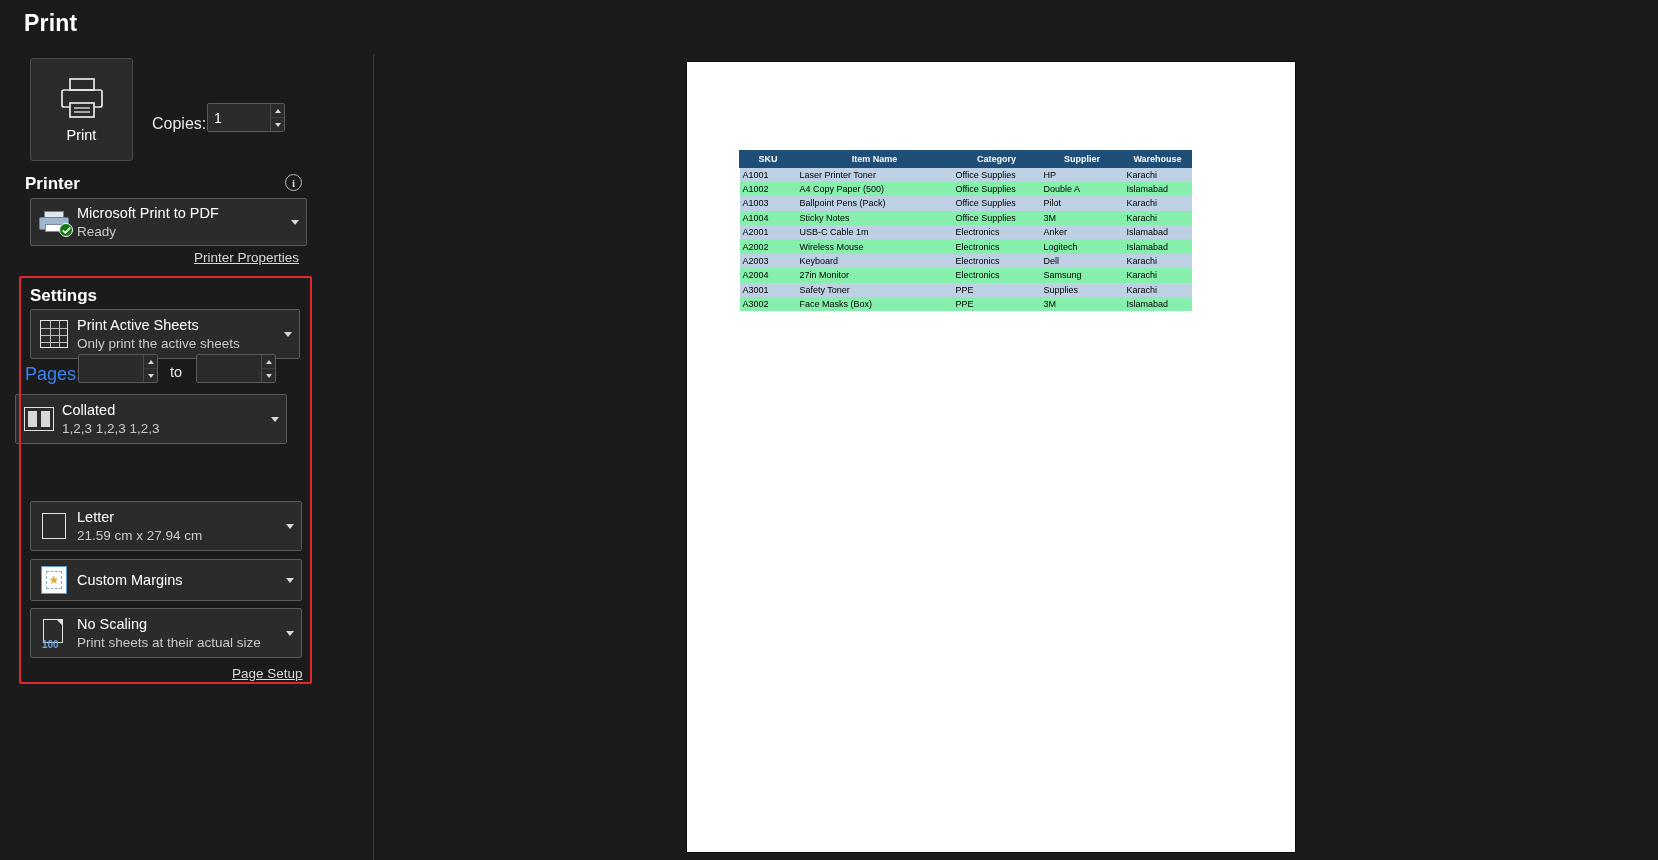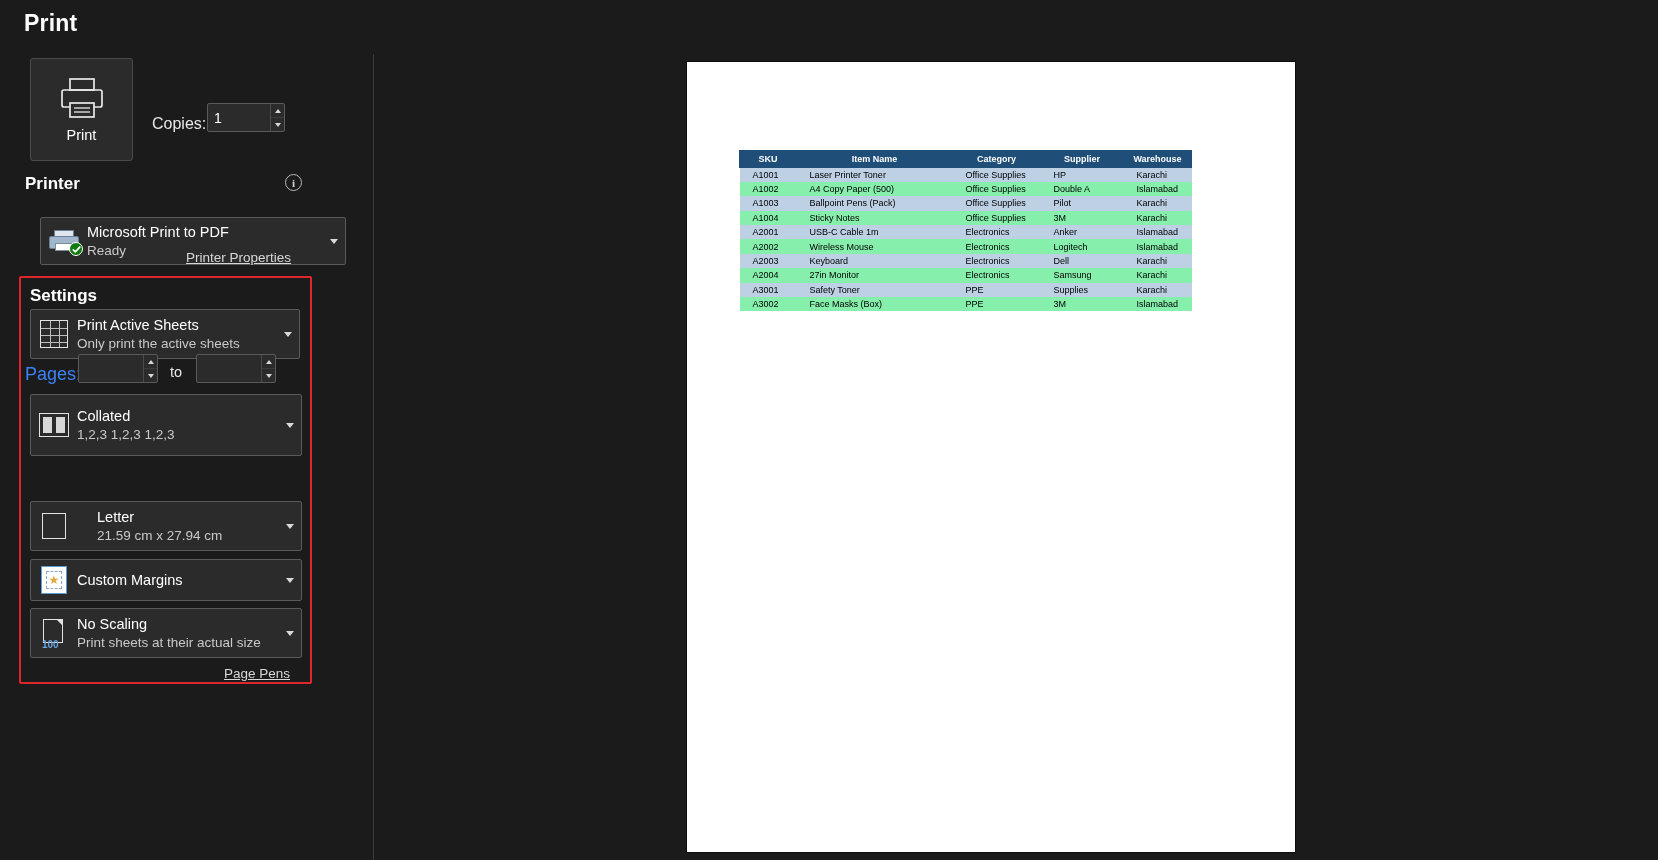--- a/index.html
+++ b/index.html
@@ -162,25 +162,25 @@
     width: 22px; min-width: 22px;
     display: flex; align-items: center; justify-content: center;
   }
   .chev-glyph {
     width: 0; height: 0;
     border-left: 4.5px solid transparent;
     border-right: 4.5px solid transparent;
     border-top: 5px solid #d9d9d9;
   }
 
-  #printer-combo { left: 40px; top: 150px; width: 306px; height: 48px; margin-top: 19px; }
+  #printer-combo { left: 30px; top: 150px; width: 277px; height: 48px; }
   #combo-what    { left: 30px; top: 261px; width: 270px; height: 50px; }
-  #combo-collate { left: 30px; top: 346px; width: 272px; height: 62px; align-items: center; }
+  #combo-collate { left: 15px; top: 346px; width: 272px; height: 50px; align-items: center; }
   #combo-orient  { left: 30px; top: 404px; width: 272px; height: 42px; }
-  #combo-size    { left: 30px; top: 453px; width: 272px; height: 50px; gap: 20px; }
+  #combo-size    { left: 30px; top: 453px; width: 272px; height: 50px; }
   #combo-margins { left: 30px; top: 511px; width: 272px; height: 42px; }
   #combo-scaling { left: 30px; top: 560px; width: 272px; height: 50px; }
 
   
   .mini-printer { position: relative; width: 30px; height: 24px; }
   .mini-printer .body {
     position: absolute; left: 0; top: 7px;
     width: 30px; height: 13px;
     background: #9fb6cc;
     border: 1px solid #6b7f93;
@@ -208,20 +208,21 @@
   }
   .check-badge svg { width: 9px; height: 9px; display: block; }
 
   
   .link {
     position: absolute;
     font-size: 13.5px;
     color: #d8d8d8;
     text-decoration: underline;
     cursor: pointer;
+    margin-left: 8px;
   }
   #printer-props-link { left: 186px; top: 202px; }
   #page-setup-link { left: 224px; top: 618px; }
 
   
   .settings-box {
     position: absolute;
     left: 19px; top: 228px;
     width: 293px; height: 408px;
     border: 2px solid #e0262c;
@@ -349,21 +350,21 @@
     font-size: 9px;
     font-weight: bold;
     height: 17px;
     border: 1px solid #1f4e79;
     text-align: center;
     padding: 0 3px;
   }
   .xl-table td {
     height: 14.4px;
     border: none;
-    padding: 0 13px;
+    padding: 0 3px;
     white-space: nowrap;
     overflow: hidden;
   }
   .xl-table tr.odd td { background: #bdd0e4; }
   .xl-table tr.even td { background: #86efac; }
   .xl-table col.c-sku { width: 57px; }
   .xl-table col.c-item { width: 156px; }
   .xl-table col.c-cat { width: 88px; }
   .xl-table col.c-sup { width: 83px; }
   .xl-table col.c-wh { width: 68px; }
@@ -540,21 +541,21 @@
       </div>
       <div class="txt">
         <div class="t1">No Scaling</div>
         <div class="t2">Print sheets at their actual size</div>
       </div>
       <div class="chev">
           <span class="chev-glyph"></span>
         </div>
     </div>
 
-    <div class="link" id="page-setup-link">Page Pens</div>
+    <div class="link" id="page-setup-link">Page Setup</div>
 
     <div class="settings-box"></div>
   </div>
 
   <div class="vsep"></div>
 
   <div class="preview-area">
     <div class="sheet">
       <table class="xl-table" id="preview-table">
         <colgroup>

